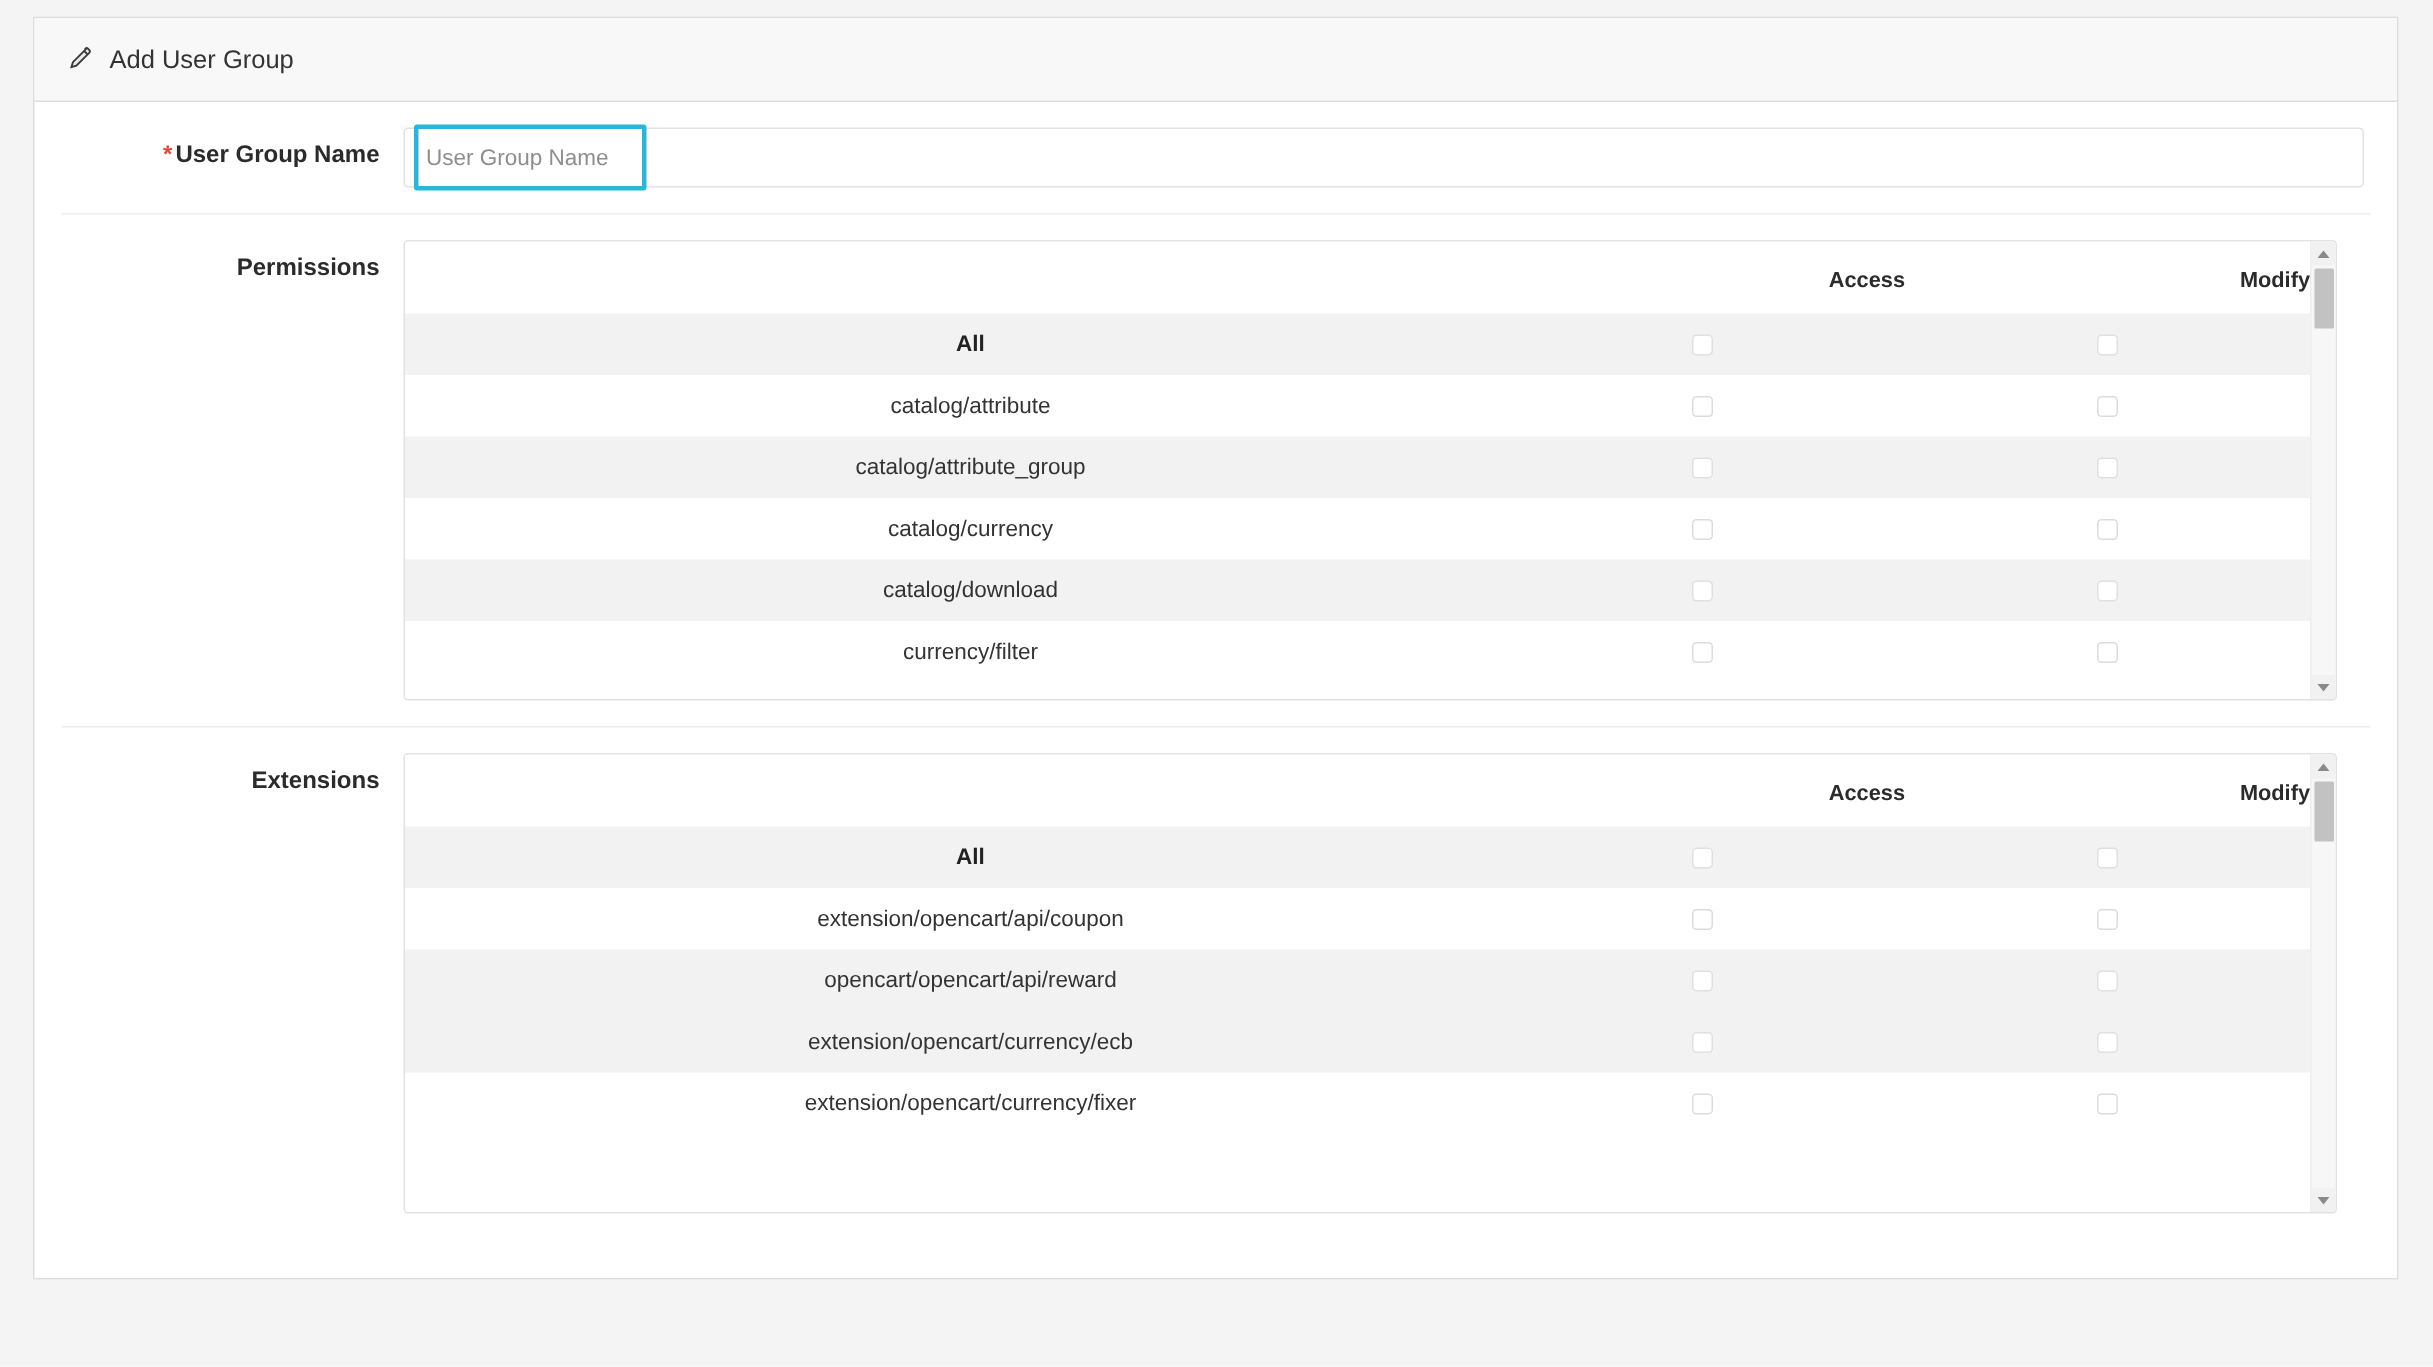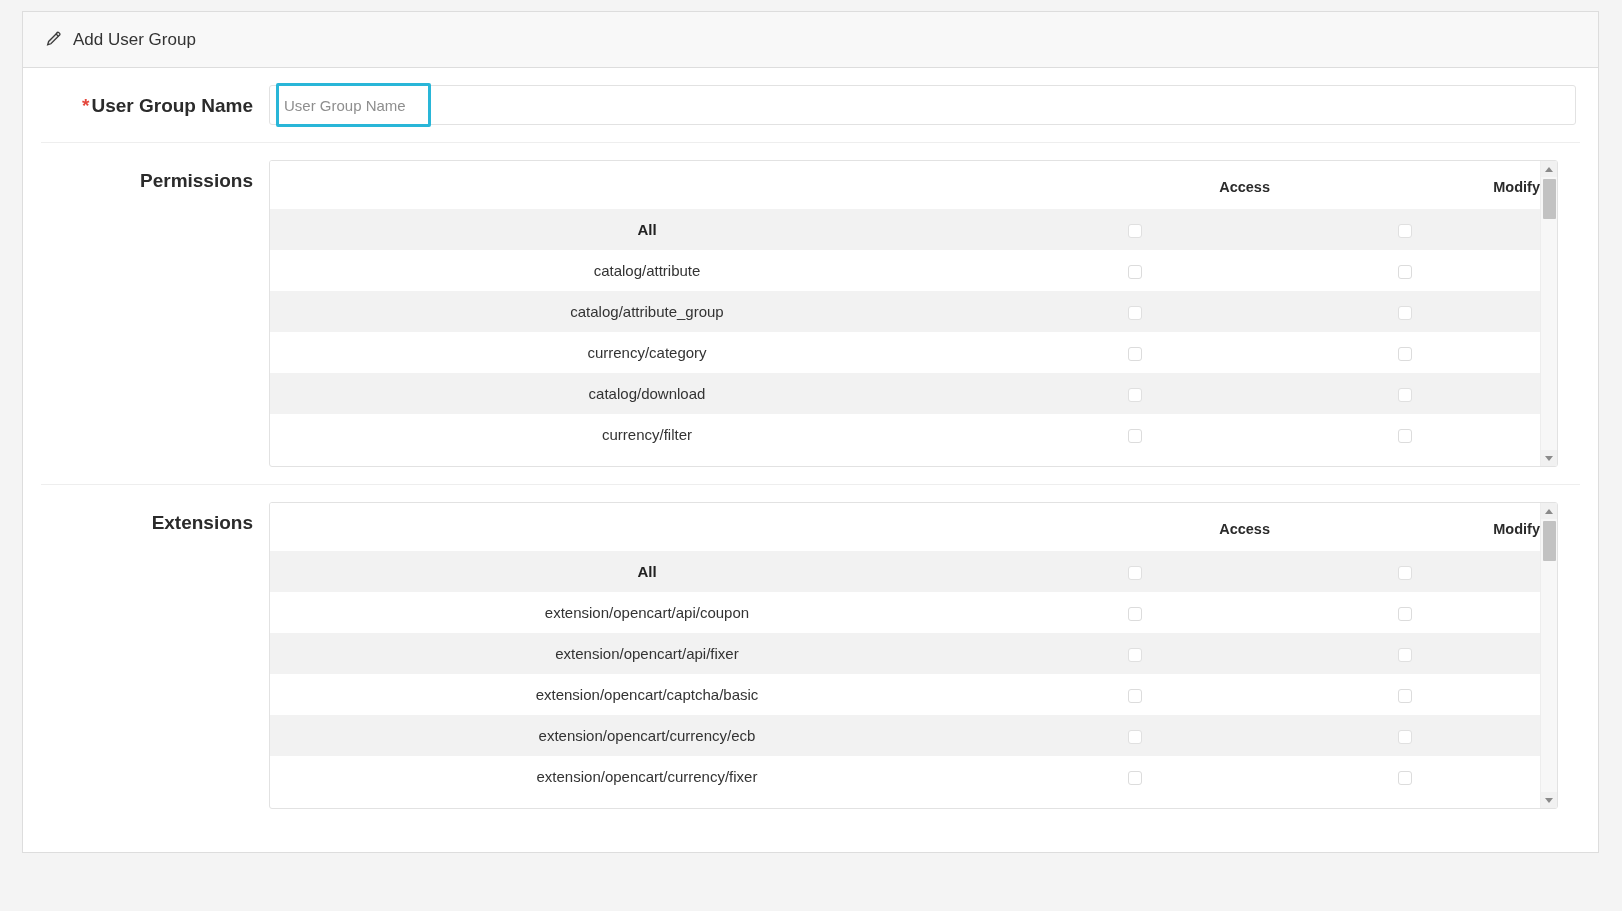--- a/index.html
+++ b/index.html
@@ -66,21 +66,21 @@
     border-top: 1px solid #eeeeee;
     margin-left: 18px;
     margin-right: 18px;
   }
 
   .form-label {
     width: 246px;
     min-width: 246px;
     text-align: right;
     font-weight: bold;
-    font-size: 19px;
+    font-size: 16px;
     color: #2b2b2b;
     padding-top: 9px;
     padding-right: 16px;
     box-sizing: border-box;
     line-height: 1.3;
   }
   .form-row.divider-top .form-label {
     width: 228px;
     min-width: 228px;
   }
@@ -305,21 +305,21 @@
                     <td class="cell-name">catalog/attribute</td>
                     <td class="cell-check"><span class="cbx"></span></td>
                     <td class="cell-check"><span class="cbx"></span></td>
                   </tr>
                   <tr class="perm-row striped">
                     <td class="cell-name">catalog/attribute_group</td>
                     <td class="cell-check"><span class="cbx"></span></td>
                     <td class="cell-check"><span class="cbx"></span></td>
                   </tr>
                   <tr class="perm-row">
-                    <td class="cell-name">currency/category</td>
+                    <td class="cell-name">catalog/currency</td>
                     <td class="cell-check"><span class="cbx"></span></td>
                     <td class="cell-check"><span class="cbx"></span></td>
                   </tr>
                   <tr class="perm-row striped">
                     <td class="cell-name">catalog/download</td>
                     <td class="cell-check"><span class="cbx"></span></td>
                     <td class="cell-check"><span class="cbx"></span></td>
                   </tr>
                   <tr class="perm-row">
                     <td class="cell-name">currency/filter</td>
@@ -365,26 +365,21 @@
                     <td class="cell-name">All</td>
                     <td class="cell-check"><span class="cbx"></span></td>
                     <td class="cell-check"><span class="cbx"></span></td>
                   </tr>
                   <tr class="perm-row">
                     <td class="cell-name">extension/opencart/api/coupon</td>
                     <td class="cell-check"><span class="cbx"></span></td>
                     <td class="cell-check"><span class="cbx"></span></td>
                   </tr>
                   <tr class="perm-row striped">
-                    <td class="cell-name">extension/opencart/api/fixer</td>
-                    <td class="cell-check"><span class="cbx"></span></td>
-                    <td class="cell-check"><span class="cbx"></span></td>
-                  </tr>
-                  <tr class="perm-row">
-                    <td class="cell-name">extension/opencart/captcha/basic</td>
+                    <td class="cell-name">opencart/opencart/api/reward</td>
                     <td class="cell-check"><span class="cbx"></span></td>
                     <td class="cell-check"><span class="cbx"></span></td>
                   </tr>
                   <tr class="perm-row striped">
                     <td class="cell-name">extension/opencart/currency/ecb</td>
                     <td class="cell-check"><span class="cbx"></span></td>
                     <td class="cell-check"><span class="cbx"></span></td>
                   </tr>
                   <tr class="perm-row">
                     <td class="cell-name">extension/opencart/currency/fixer</td>

